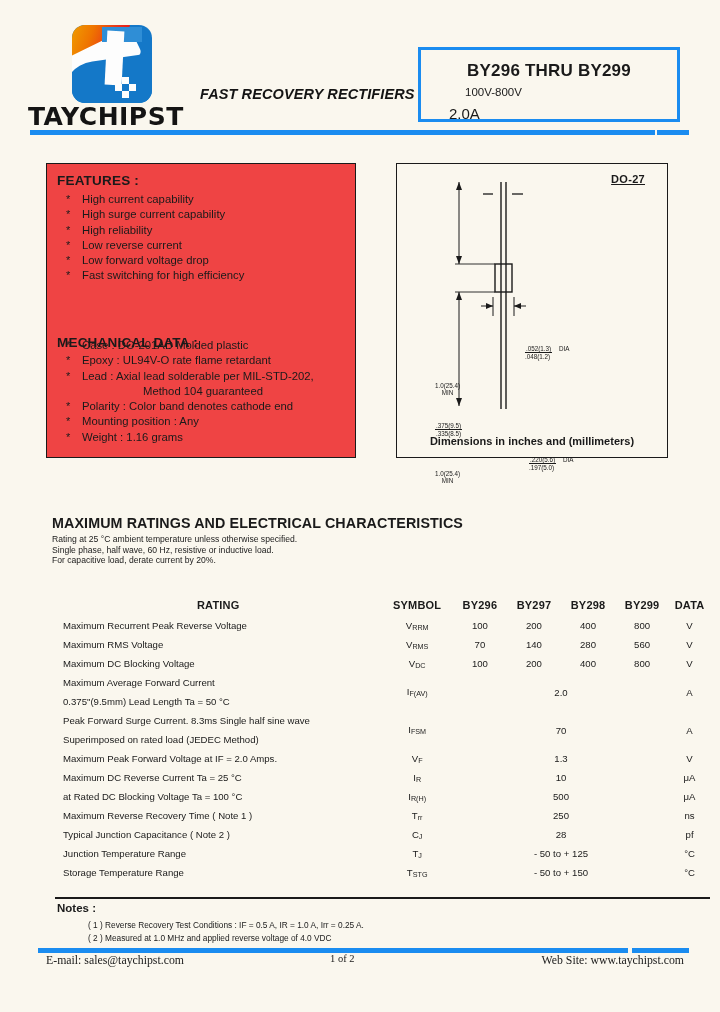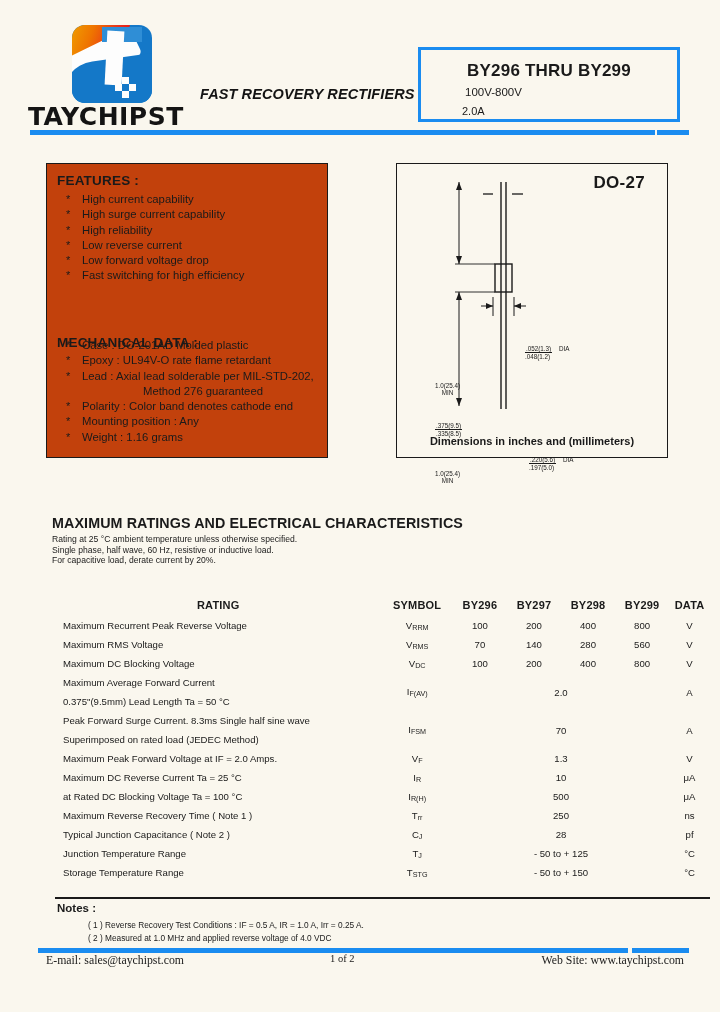--- a/index.html
+++ b/index.html
@@ -114,38 +114,38 @@
     font-weight: bold;
     letter-spacing: 0.2px;
   }
   #title-voltage {
     position: absolute;
     left: 44px; top: 36px;
     font-size: 11.5px;
   }
   #title-current {
     position: absolute;
-    left: 41px; top: 55px;
-    font-size: 11px;
+    left: 28px; top: 55px;
+    font-size: 15px;
   }
   .rule-blue {
     position: absolute;
     background: #1a8cf0;
     height: 5px;
   }
   #rule-left  { left: 30px;  top: 130px; width: 625px; }
   #rule-right { left: 657px; top: 130px; width: 32px;  }
 
   
   #info-panel {
     position: absolute;
     left: 46px; top: 163px;
-    width: 282px; height: 295px;
+    width: 310px; height: 295px;
     border: 1.5px solid #1a1a1a;
-    background: #c2410c;
+    background: #ef4444;
     box-sizing: border-box;
   }
   .panel-heading {
     font-size: 13.5px;
     font-weight: bold;
     letter-spacing: 0.2px;
   }
   #features-heading { position: absolute; left: 10px;  top: 9px;  }
   #mech-heading     { position: absolute; left: 10px;  top: 155px; margin-top: 16px; }
   .bullet-list {
@@ -177,23 +177,24 @@
     position: absolute;
     left: 396px; top: 163px;
     width: 272px; height: 295px;
     border: 1.5px solid #1a1a1a;
     background: #faf7ee;
     box-sizing: border-box;
   }
   #pkg-name {
     position: absolute;
     right: 22px; top: 9px;
-    font-size: 17px;
+    font-size: 11px;
     font-weight: bold;
     letter-spacing: 0.3px;
+    text-decoration: underline;
   }
   #pkg-caption {
     position: absolute;
     left: 0; right: 0; bottom: 10px;
     text-align: center;
     font-size: 11px;
     font-weight: bold;
   }
   #pkg-art { position: absolute; left: 0; top: 0; }
   .dim-txt {
@@ -340,21 +341,21 @@
     <li><span class="ast">*</span><span>Low reverse current</span></li>
     <li><span class="ast">*</span><span>Low forward voltage drop</span></li>
     <li><span class="ast">*</span><span>Fast switching for high efficiency</span></li>
   </ul>
 
   <div class="panel-heading" id="mech-heading">MECHANICAL  DATA :</div>
   <ul class="bullet-list" id="mech-list">
     <li><span class="ast">*</span><span>Case : DO-201AD  Molded plastic</span></li>
     <li><span class="ast">*</span><span>Epoxy : UL94V-O rate flame retardant</span></li>
     <li><span class="ast">*</span><span>Lead : Axial lead solderable per MIL-STD-202,</span></li>
-    <li class="cont-line"><span>Method 276 guaranteed</span></li>
+    <li class="cont-line"><span>Method 104 guaranteed</span></li>
     <li><span class="ast">*</span><span>Polarity : Color band denotes cathode end</span></li>
     <li><span class="ast">*</span><span>Mounting  position : Any</span></li>
     <li><span class="ast">*</span><span>Weight : 1.16 grams</span></li>
   </ul>
 </div>
 
 <div id="pkg-panel">
   <div id="pkg-name">DO-27</div>
 
   <svg id="pkg-art" width="270" height="260" viewBox="0 0 270 260">

